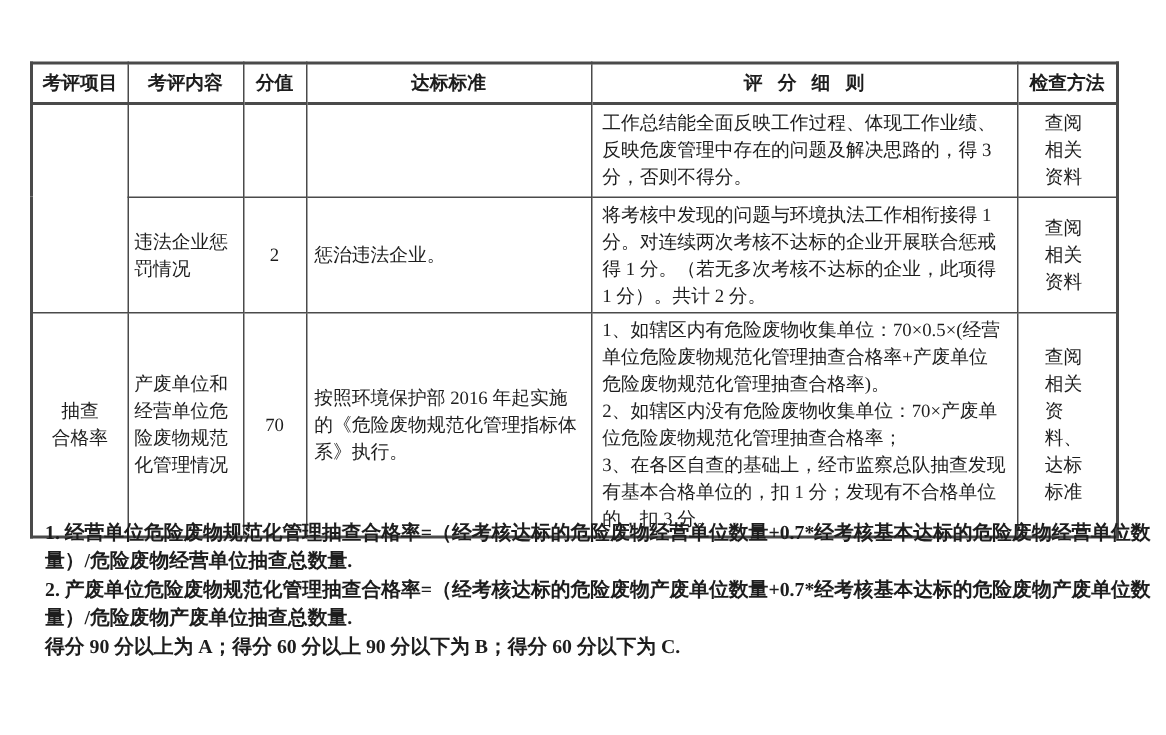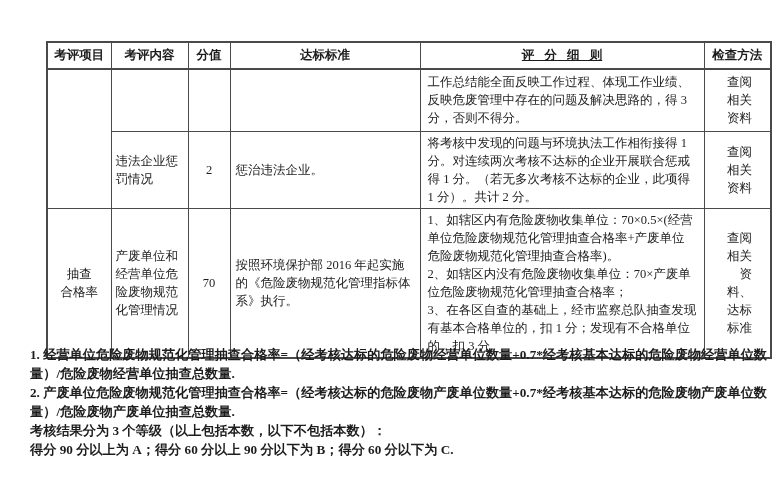--- a/index.html
+++ b/index.html
@@ -9,55 +9,55 @@
     width: 777px;
     height: 490px;
     overflow: hidden;
     font-family: "Liberation Serif", "DejaVu Serif", serif;
     color: #1d1d1d;
   }
   .page { position: relative; width: 777px; height: 490px; background: #ffffff; }
 
   table.doc-table {
     position: absolute;
-    left: 46px;
+    left: 20px;
     top: 41px;
     width: 724px;
     border-collapse: collapse;
     table-layout: fixed;
     border: 2px solid #4a4a4a;
   }
   .doc-table th, .doc-table td {
     border: 1px solid #4a4a4a;
     font-size: 12.5px;
     overflow: hidden;
   }
   .doc-table th {
     font-weight: bold;
     height: 23px;
     text-align: center;
     padding: 1px 2px;
     border-bottom-width: 2px;
   }
-  .doc-table th.spread { word-spacing: 7px; text-decoration: underline; }
+  .doc-table th.spread { word-spacing: 7px; }
   .doc-table td {
     line-height: 18px;
     vertical-align: middle;
     padding: 2px 6px;
     text-align: left;
   }
   tr.r1 { height: 62px; font-family: Liberation Serif, serif; }
   tr.r2 { height: 72px; }
   tr.r3 { height: 142px; }
   td.c-item   { text-align: center; white-space: pre-line; padding: 16px 2px; }
   td.c-content{ padding: 2px 4px; }
   td.c-score  { text-align: center; }
   td.c-standard { padding: 12px 5px; }
   td.c-detail { white-space: pre-wrap; padding: 2px 7px; }
-  td.c-method { padding: 2px 18px; text-align: right; }
+  td.c-method { padding: 2px 18px; }
 
   .notes {
     position: absolute;
     left: 30px;
     top: 345px;
     width: 740px;
     font-weight: bold;
     font-size: 13.2px;
     line-height: 19px;
   }
@@ -113,17 +113,16 @@
 2、如辖区内没有危险废物收集单位：70×产废单位危险废物规范化管理抽查合格率；
 3、在各区自查的基础上，经市监察总队抽查发现有基本合格单位的，扣 1 分；发现有不合格单位的，扣 3 分。</td>
         <td class="c-method">查阅相关资料、达标标准</td>
       </tr>
     </tbody>
   </table>
 
   <div class="notes">
     <div class="note-line">1. 经营单位危险废物规范化管理抽查合格率=（经考核达标的危险废物经营单位数量+0.7*经考核基本达标的危险废物经营单位数量）/危险废物经营单位抽查总数量.</div>
     <div class="note-line">2. 产废单位危险废物规范化管理抽查合格率=（经考核达标的危险废物产废单位数量+0.7*经考核基本达标的危险废物产废单位数量）/危险废物产废单位抽查总数量.</div>
-    <div class="note-line">考核结果分为 3 个等级（以上包括本数，以下不包括本数）：</div>
     <div class="note-line">得分 90 分以上为 A；得分 60 分以上 90 分以下为 B；得分 60 分以下为 C.</div>
   </div>
 
 </div>
 
 </body></html>

